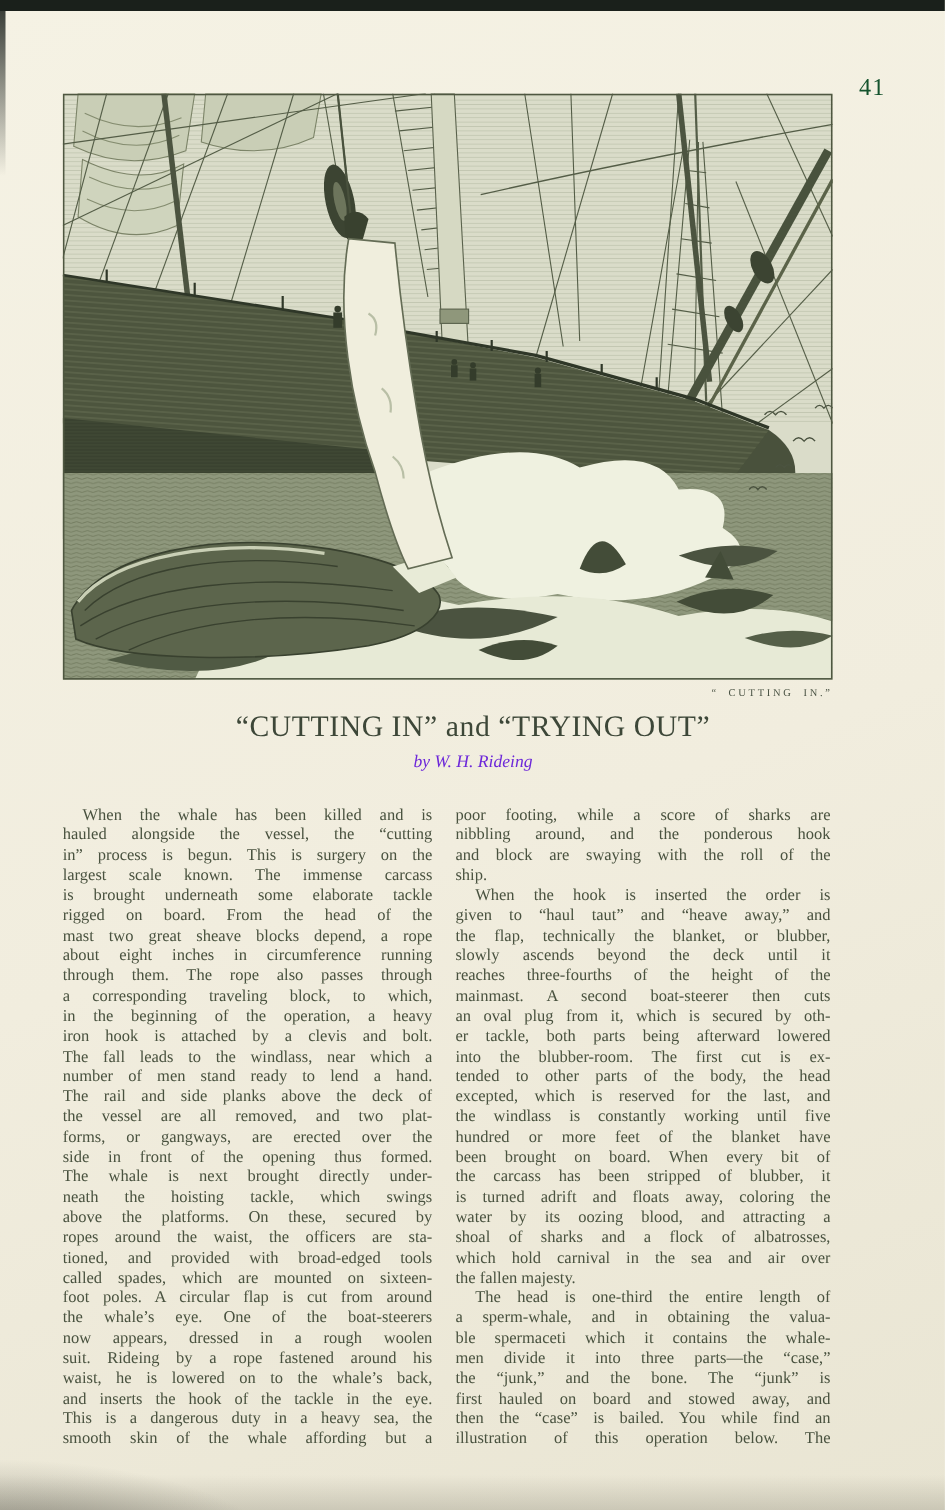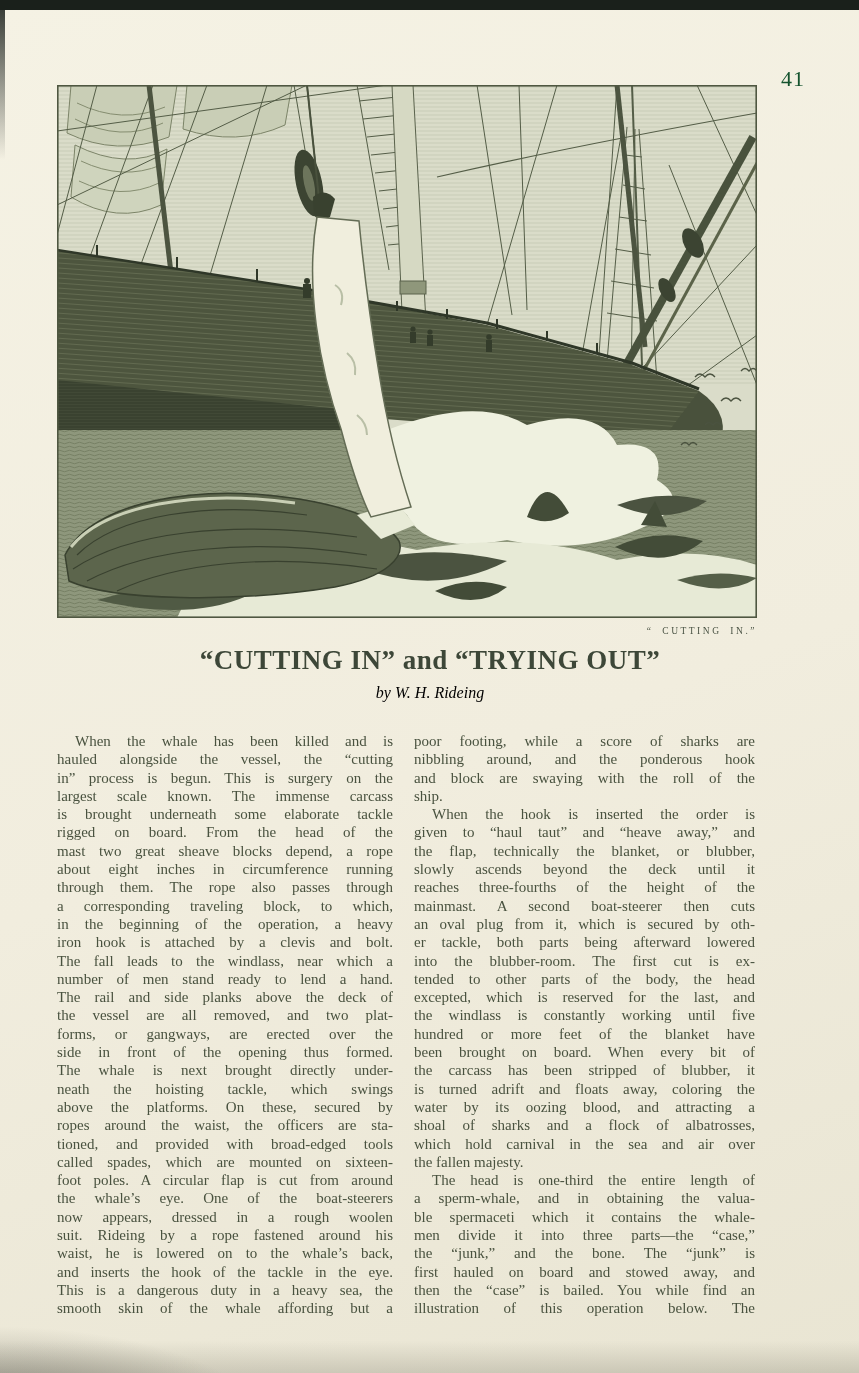--- a/index.html
+++ b/index.html
@@ -14,23 +14,23 @@
   .bottom-shade{position:absolute;left:0;right:0;bottom:0;height:46px;
     background:linear-gradient(to top,rgba(110,108,92,.25),rgba(110,108,92,0) 70%);}
   .corner-shade{position:absolute;left:-60px;bottom:-50px;width:360px;height:110px;
     background:radial-gradient(ellipse at 15% 100%,rgba(70,70,62,.6),rgba(70,70,62,0) 62%);}
   .page-number{position:absolute;left:781px;top:66px;font-size:22px;color:#14532d;letter-spacing:1px;}
   figure.illustration{position:absolute;left:57px;top:85px;width:700px;height:533px;margin:0;}
   figure.illustration svg{display:block;width:100%;height:100%;}
   .caption{position:absolute;left:57px;top:626px;width:700px;text-align:right;
     font-size:9.5px;color:#4a5344;letter-spacing:2.5px;word-spacing:4px;}
   .title{position:absolute;left:30px;top:645px;width:800px;margin:0;text-align:center;
-    font-size:27px;font-weight:700;color:#3d4738;letter-spacing:.5px;}
+    font-size:27px;font-weight:400;color:#3d4738;letter-spacing:.5px;}
   .byline{position:absolute;left:30px;top:684px;width:800px;text-align:center;
-    font-style:italic;font-size:16px;color:#000000;}
+    font-style:italic;font-size:16px;color:#6d28d9;}
   .col{position:absolute;top:732px;color:#49523f;font-size:15px;line-height:18.3px;}
   #col-left{left:57px;width:336px;}
   #col-right{left:414px;width:341px;}
   .line{text-align:justify;text-align-last:justify;white-space:normal;height:18.3px;overflow:hidden;}
   .line.indent{text-indent:18px;}
   .line.pend{text-align-last:left;}
 </style>
 </head>
 <body>
 

